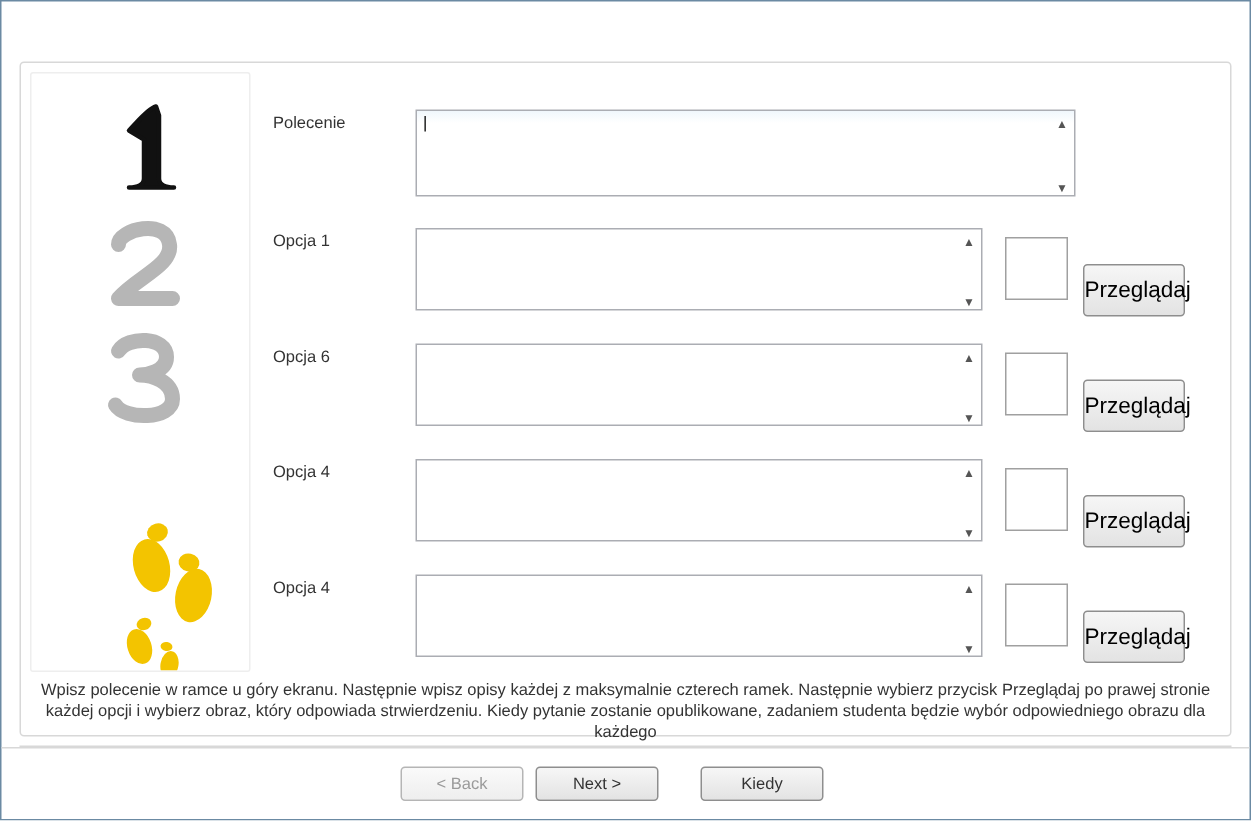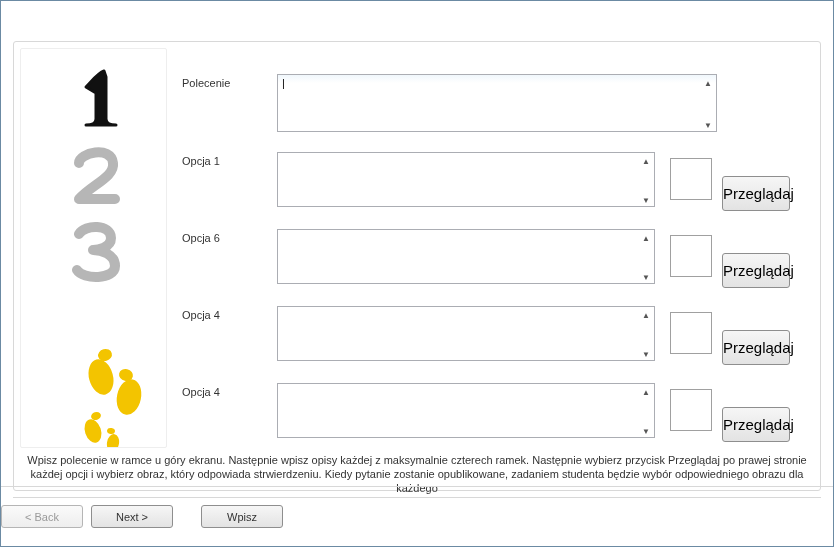--- a/index.html
+++ b/index.html
@@ -162,25 +162,25 @@
     color: #333;
     font-size: 11px;
     line-height: 1.25;
     text-align: center;
     padding: 0 4px;
   }
 
   .footer {
     position: absolute;
     left: 0; right: 0; bottom: 0;
-    height: 60px;
+    height: 48px;
     border-top: 1px solid #d8d8d8;
     display: flex;
     align-items: center;
-    justify-content: flex-start;
+    justify-content: center;
     padding-right: 18px;
     gap: 8px;
     box-sizing: border-box;
   }
   .separator {
     position:absolute;
     left:12px; right:12px; bottom:48px;
     height:1px; background:#d8d8d8;
   }
   .nav-btn {
@@ -309,16 +309,16 @@
 
     <div class="instructions">Wpisz polecenie w ramce u góry ekranu. Następnie wpisz opisy każdej z maksymalnie czterech ramek. Następnie wybierz przycisk Przeglądaj po prawej stronie każdej opcji i wybierz obraz, który odpowiada strwierdzeniu. Kiedy pytanie zostanie opublikowane, zadaniem studenta będzie wybór odpowiedniego obrazu dla każdego</div>
   </div>
 
   <div class="separator"></div>
 
   <div class="footer">
     <button class="nav-btn disabled">&lt; Back</button>
     <button class="nav-btn">Next &gt;</button>
     <div style="width:12px"></div>
-    <button class="nav-btn">Wpisz</button>
+    <button class="nav-btn">Kiedy</button>
   </div>
 
 </div>
 
 </body></html>

